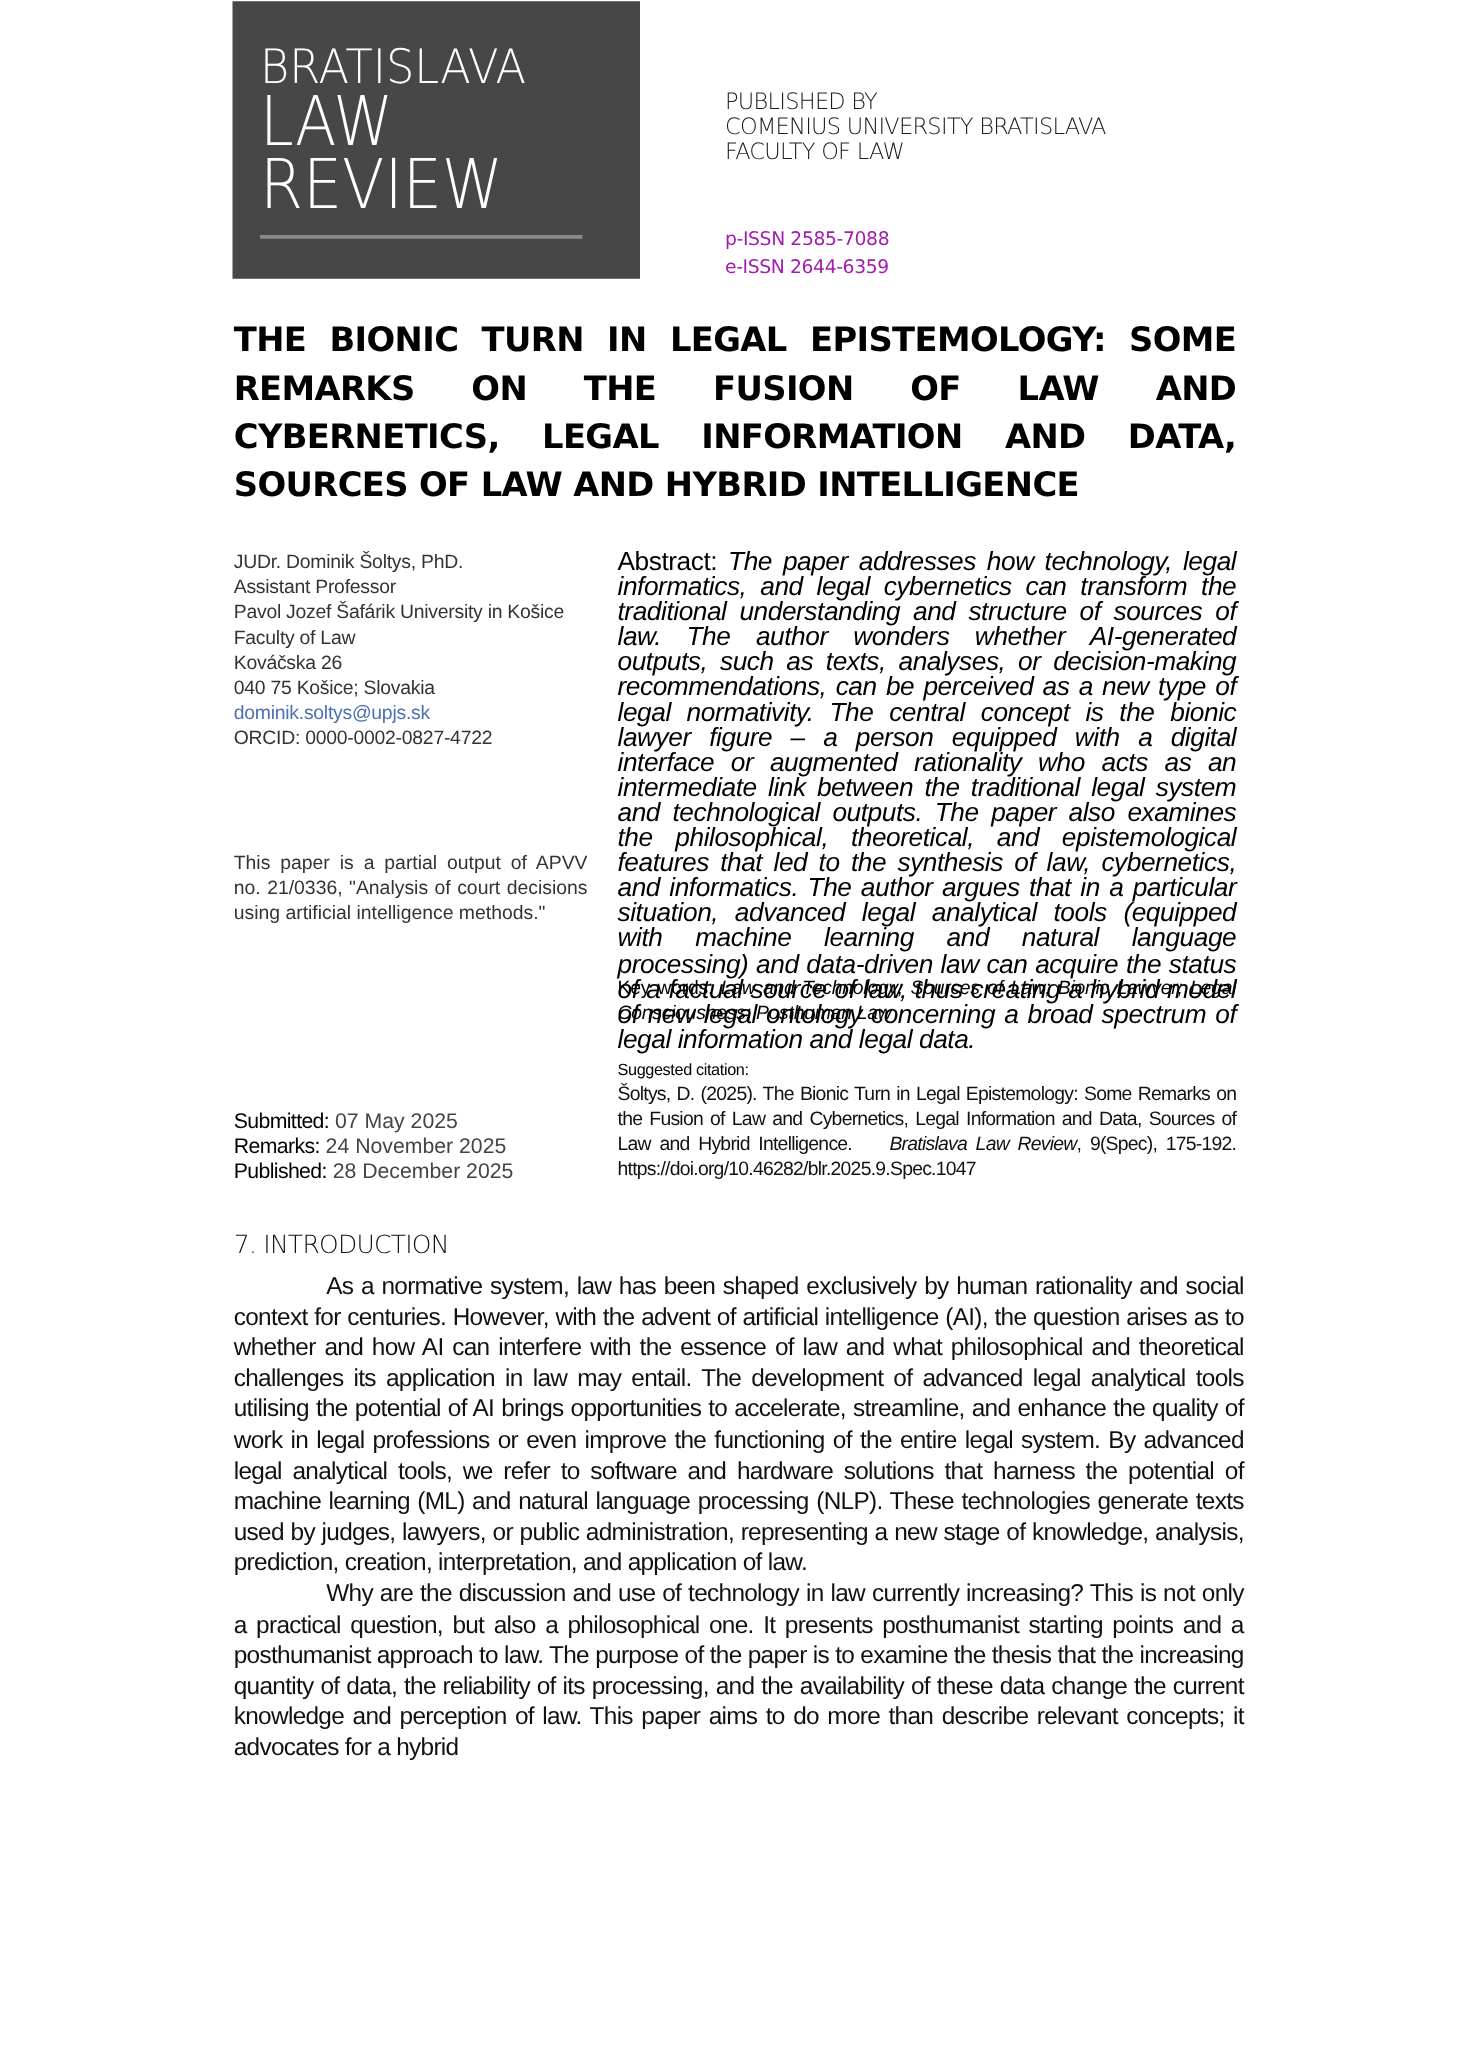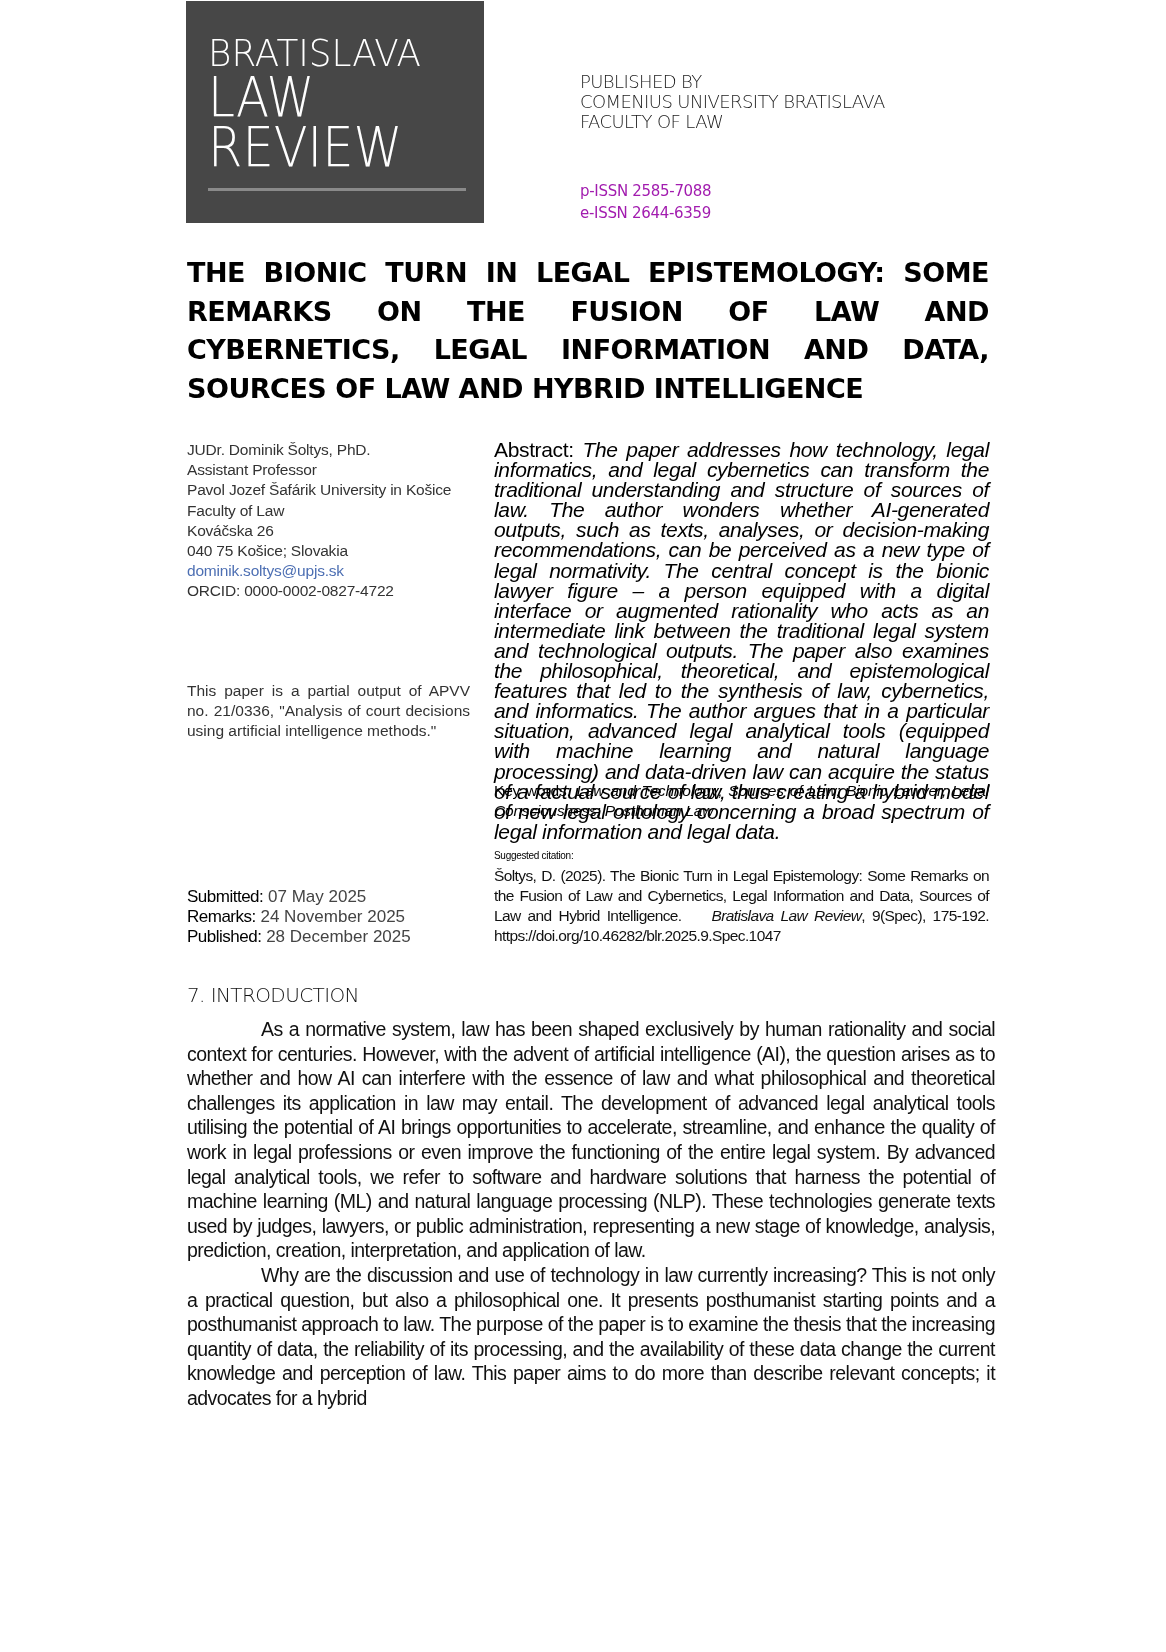--- a/index.html
+++ b/index.html
@@ -1,20 +1,20 @@
 <!DOCTYPE html>
 <html><head>
 <meta charset="utf-8">
 <style>
   html, body { margin: 0; padding: 0; background: #ffffff; }
   body { width: 1166px; height: 1652px; position: relative; overflow: hidden; color: #111; }
   .abs { position: absolute; }
 
   
-  .logo { left: 186px; top: 1px; width: 298px; height: 222px; background: #474747; }
+  .logo { left: 186px; top: 1px; width: 326px; height: 222px; background: #474747; }
   .logo .l1, .logo .l2, .logo .l3 {
     position: absolute; left: 22px; color: #ffffff;
     font-family: "DejaVu Sans", sans-serif; font-weight: 200; letter-spacing: 0px;
     transform-origin: left top;
   }
   .logo .l1 { top: 30px; font-size: 38px; transform: scaleX(0.94); }
   .logo .l2 { top: 64px; font-size: 55px; transform: scaleX(0.88); }
   .logo .l3 { top: 114px; font-size: 55px; transform: scaleX(0.9); }
   .logo .bar { position: absolute; left: 22px; top: 187px; width: 258px; height: 3px; background: #8a8a8a; }
 
@@ -34,21 +34,21 @@
   .dates .k { color: #000; letter-spacing: -0.5px; }
   .dates .v { color: #444; }
 
   
   .abstract { left: 494px; top: 440px; width: 495px; font-family: "Liberation Sans", sans-serif; font-size: 21px; line-height: 20.1px; color: #000; text-align: justify; letter-spacing: -0.35px; }
   .abstract .lbl { font-style: normal; }
   .abstract .txt { font-style: italic; }
   .keywords { left: 494px; top: 781px; width: 495px; font-family: "Liberation Sans", sans-serif; font-size: 15.5px; line-height: 20.1px; color: #000; text-align: justify; letter-spacing: -0.2px; }
   .keywords .txt { font-style: italic; }
 
-  .cite-label { left: 494px; top: 846px; font-family: "Liberation Sans", sans-serif; font-size: 10px; line-height: 20px; color: #000; letter-spacing: -0.3px; text-align: right; }
+  .cite-label { left: 494px; top: 846px; font-family: "Liberation Sans", sans-serif; font-size: 13px; line-height: 20px; color: #000; letter-spacing: -0.3px; text-align: right; }
   .cite { left: 494px; top: 866px; width: 495px; font-family: "Liberation Sans", sans-serif; font-size: 15.5px; line-height: 20.1px; color: #111; text-align: justify; letter-spacing: -0.6px; }
   .cite i { font-style: italic; margin-left: 23px; }
 
   
   .h1 { left: 187px; top: 983px; font-family: "DejaVu Sans", sans-serif; font-size: 20px; font-weight: 300; color: #111; letter-spacing: -0.6px; }
   .body-text { left: 187px; top: 1017px; width: 808px; font-family: "Liberation Sans", sans-serif; font-size: 19.5px; line-height: 24.6px; color: #111; text-align: justify; letter-spacing: -0.55px; }
   .body-text p { margin: 0; text-indent: 74px; }
 </style>
 </head>
 <body>

